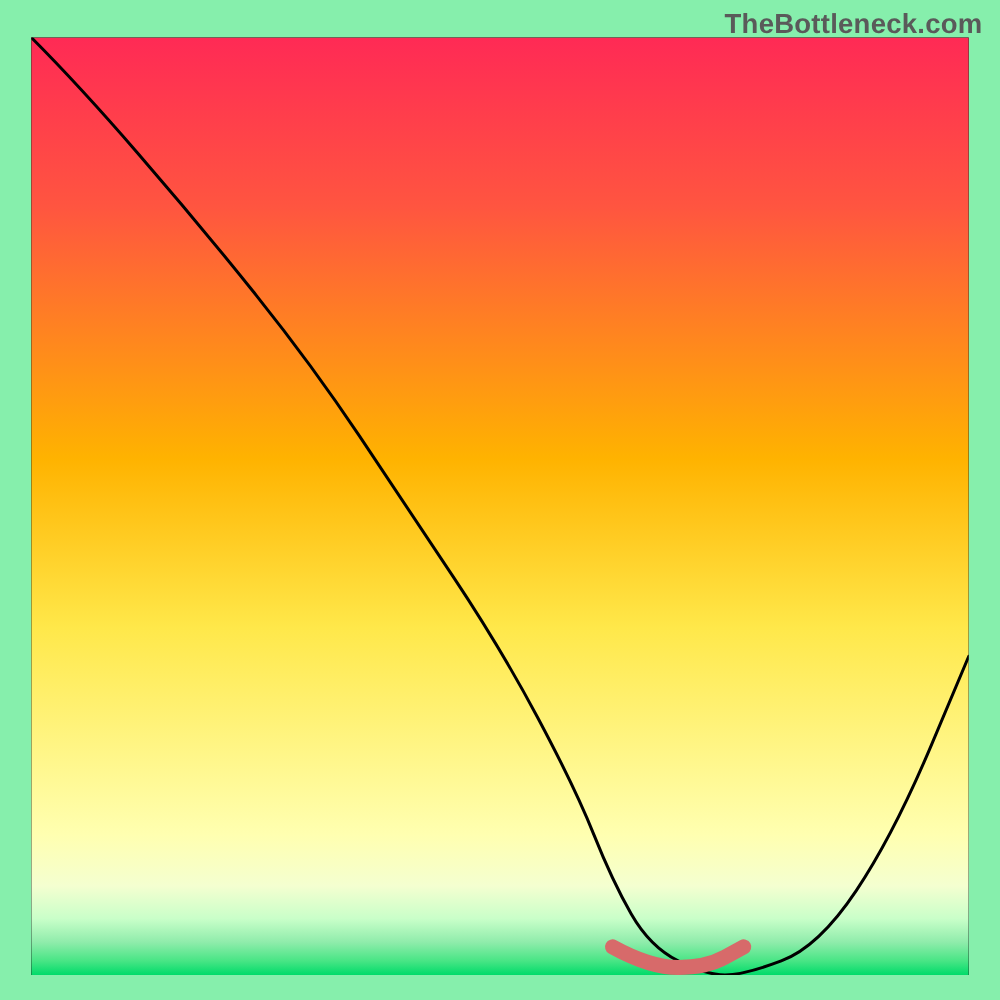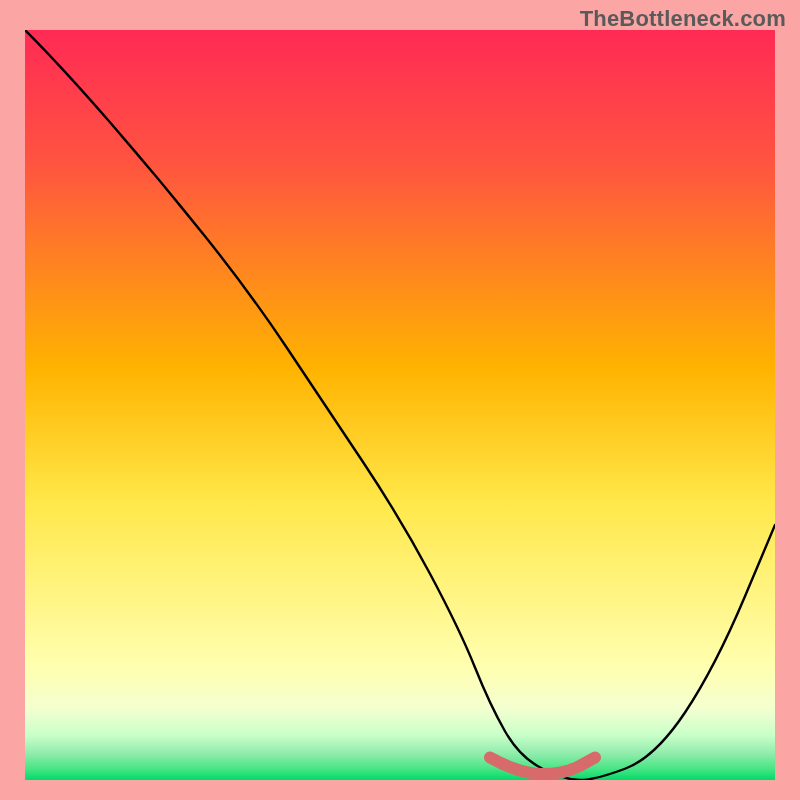--- a/index.html
+++ b/index.html
@@ -8,21 +8,21 @@
     width: 800px;
     height: 800px;
     background: #000;
     font-family: Arial, Helvetica, sans-serif;
     overflow: hidden;
   }
   .page {
     width: 800px;
     height: 800px;
     position: relative;
-    background: #fca5a5;
+    background: #86efac;
   }
   .watermark {
     position: absolute;
     top: 6px;
     right: 14px;
     color: #5a5a5a;
     font-size: 22px;
     font-weight: 600;
     letter-spacing: 0.2px;
     user-select: none;

